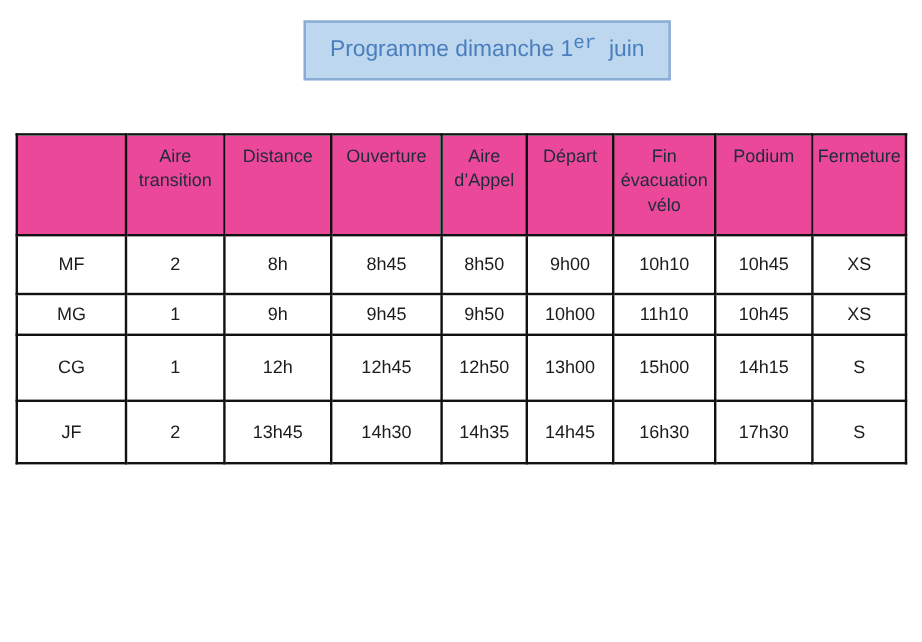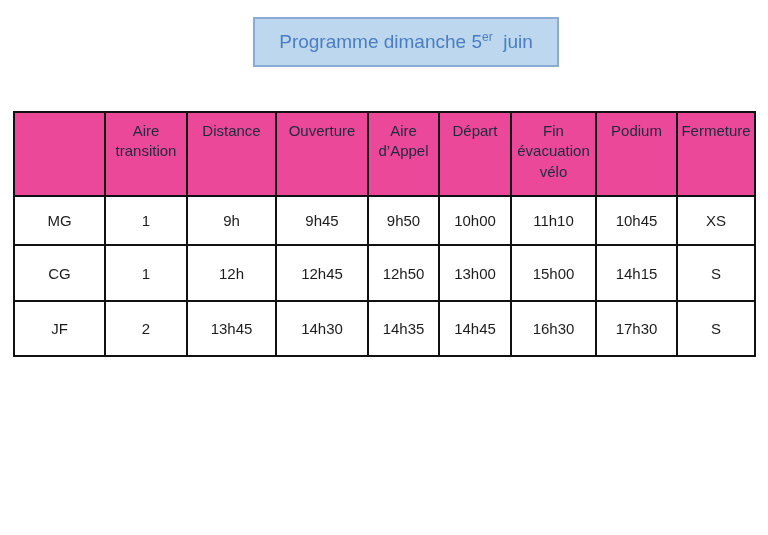--- a/index.html
+++ b/index.html
@@ -10,21 +10,21 @@
     font-family: "Liberation Sans", sans-serif;
   }
   .title-box {
     position: absolute; left: 253px; top: 17px;
     width: 306px; height: 50px;
     background: #bdd7ee;
     border: 2px solid #8aabd5;
     display: flex; align-items: center; justify-content: center;
     color: #4a7ebf; font-size: 19px;
   }
-  .title-box sup { font-size: 12px; line-height: 0; }
+  .title-box sup { font-size: 16px; line-height: 0; font-family: Liberation Mono, monospace; }
   .title-part { white-space: pre; }
   table.schedule {
     position: absolute; left: 13px; top: 111px;
     width: 741px;
     border-collapse: collapse; table-layout: fixed;
   }
   th, td {
     border: 2px solid #111111;
     text-align: center;
     font-size: 15px;
@@ -35,31 +35,31 @@
     background: #ec4899;
     color: #1e2b3c;
     font-weight: normal;
     vertical-align: top;
     padding-top: 8px;
     line-height: 1.35;
     height: 84px;
   }
   td { color: #1c1c1c; vertical-align: middle; }
   tbody tr:nth-child(1) { height: 49px; }
-  tbody tr:nth-child(2) { height: 56px; }
+  tbody tr:nth-child(2) { height: 34px; }
   tbody tr:nth-child(3) { height: 55px; }
   tbody tr:nth-child(4) { height: 52px; }
   tbody tr:nth-child(5) { height: 55px; padding-left: 23px; }
   tbody tr:nth-child(6) { height: 54px; }
 </style>
 </head>
 <body>
 
 <div class="title-box">
-  <span><span class="title-part">Programme dimanche 5</span><sup>er</sup><span class="title-part">  juin</span></span>
+  <span><span class="title-part">Programme dimanche 1</span><sup>er</sup><span class="title-part">  juin</span></span>
 </div>
 
 <table class="schedule">
   <colgroup>
     <col style="width:91px">
       <col style="width:82px">
       <col style="width:89px">
     <col style="width:92px">
       <col style="width:71px">
       <col style="width:72px">
@@ -74,20 +74,31 @@
       <th>Distance</th>
       <th>Ouverture</th>
       <th>Aire d’Appel</th>
       <th>Départ</th>
       <th>Fin évacuation vélo</th>
       <th>Podium</th>
       <th>Fermeture</th>
     </tr>
   </thead>
   <tbody>
+    <tr>
+      <td>MF</td>
+      <td>2</td>
+      <td>8h</td>
+      <td>8h45</td>
+      <td>8h50</td>
+      <td>9h00</td>
+      <td>10h10</td>
+      <td>10h45</td>
+      <td>XS</td>
+    </tr>
     <tr>
       <td>MG</td>
       <td>1</td>
       <td>9h</td>
       <td>9h45</td>
       <td>9h50</td>
       <td>10h00</td>
       <td>11h10</td>
       <td>10h45</td>
       <td>XS</td>

